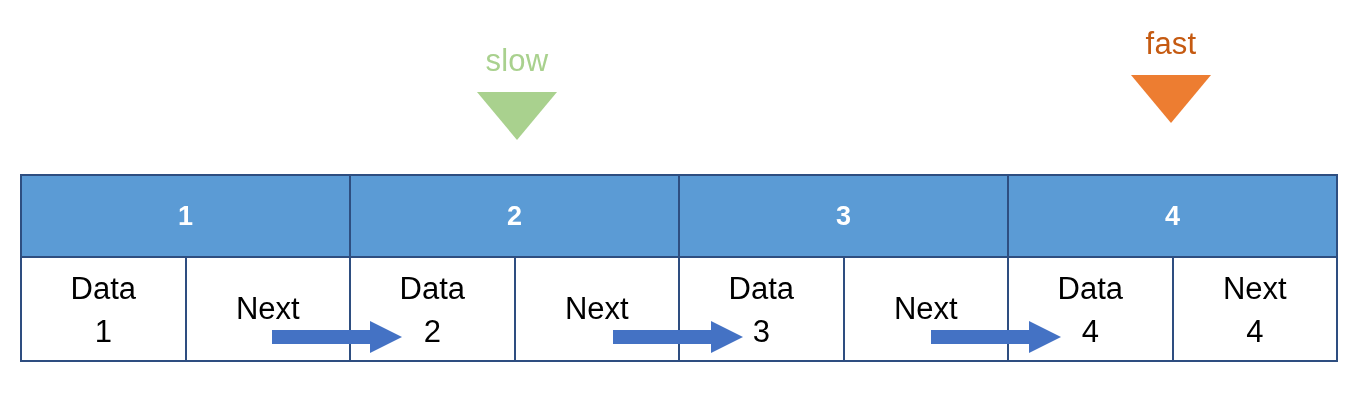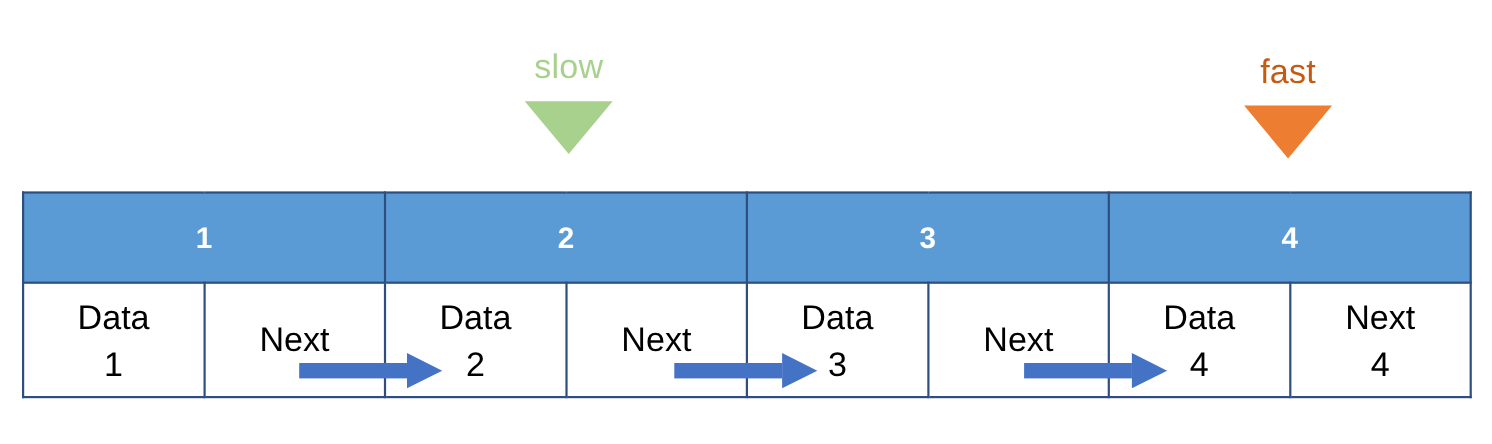--- a/index.html
+++ b/index.html
@@ -41,21 +41,21 @@
     height: 0;
     margin: 14px auto 0 auto;
     border-left: 40px solid transparent;
     border-right: 40px solid transparent;
   }
 
   #pointer-slow { left: 452px; top: 44px; }
   #pointer-slow .pointer-label { color: #A9D18E; }
   #pointer-slow .pointer-tri  { border-top: 48px solid #A9D18E; }
 
-  #pointer-fast { left: 1106px; top: 48px; }
+  #pointer-fast { left: 1106px; top: 27px; }
   #pointer-fast .pointer-label { color: #C55A11; }
   #pointer-fast .pointer-tri  { border-top: 48px solid #ED7D31; }
 
   
   #list-table {
     position: absolute;
     left: 20px;
     top: 174px;
     width: 1318px;
     border-collapse: collapse;

